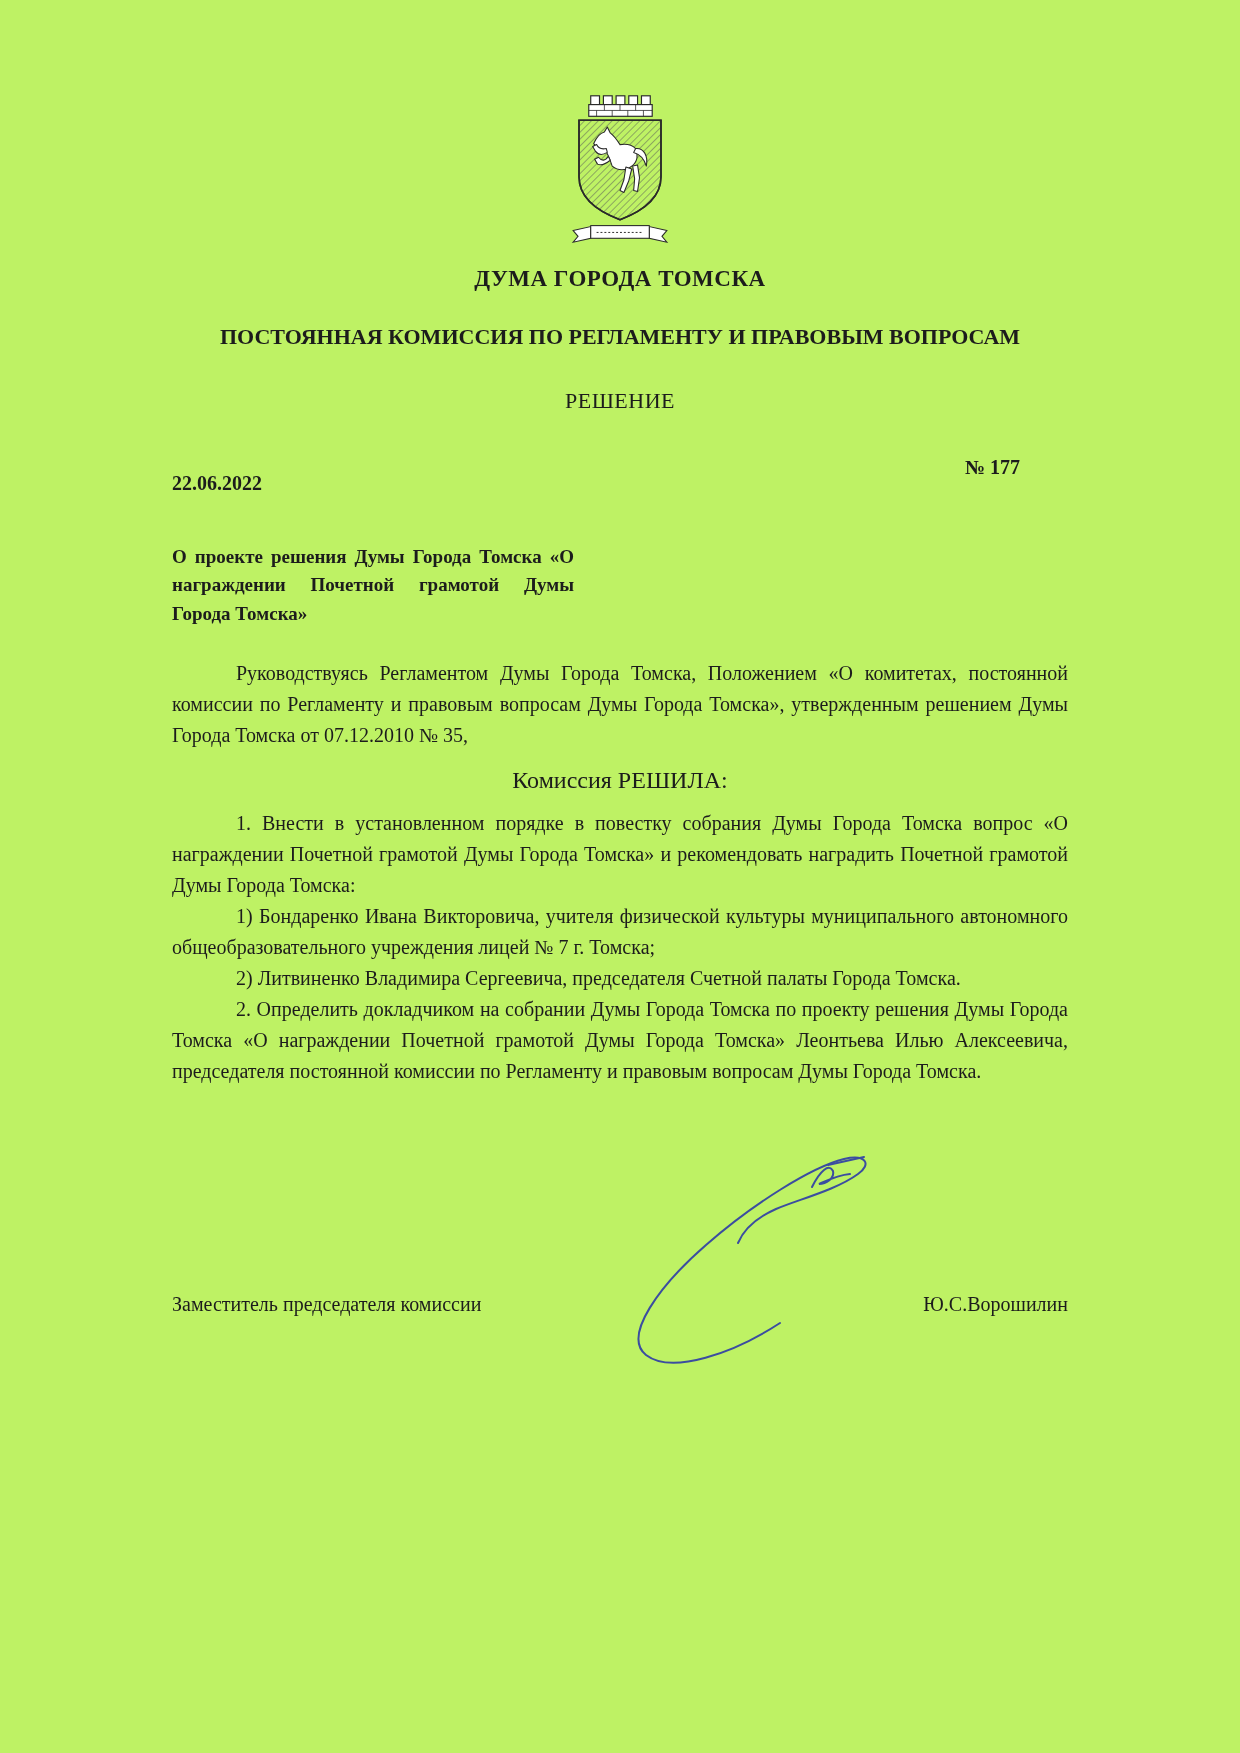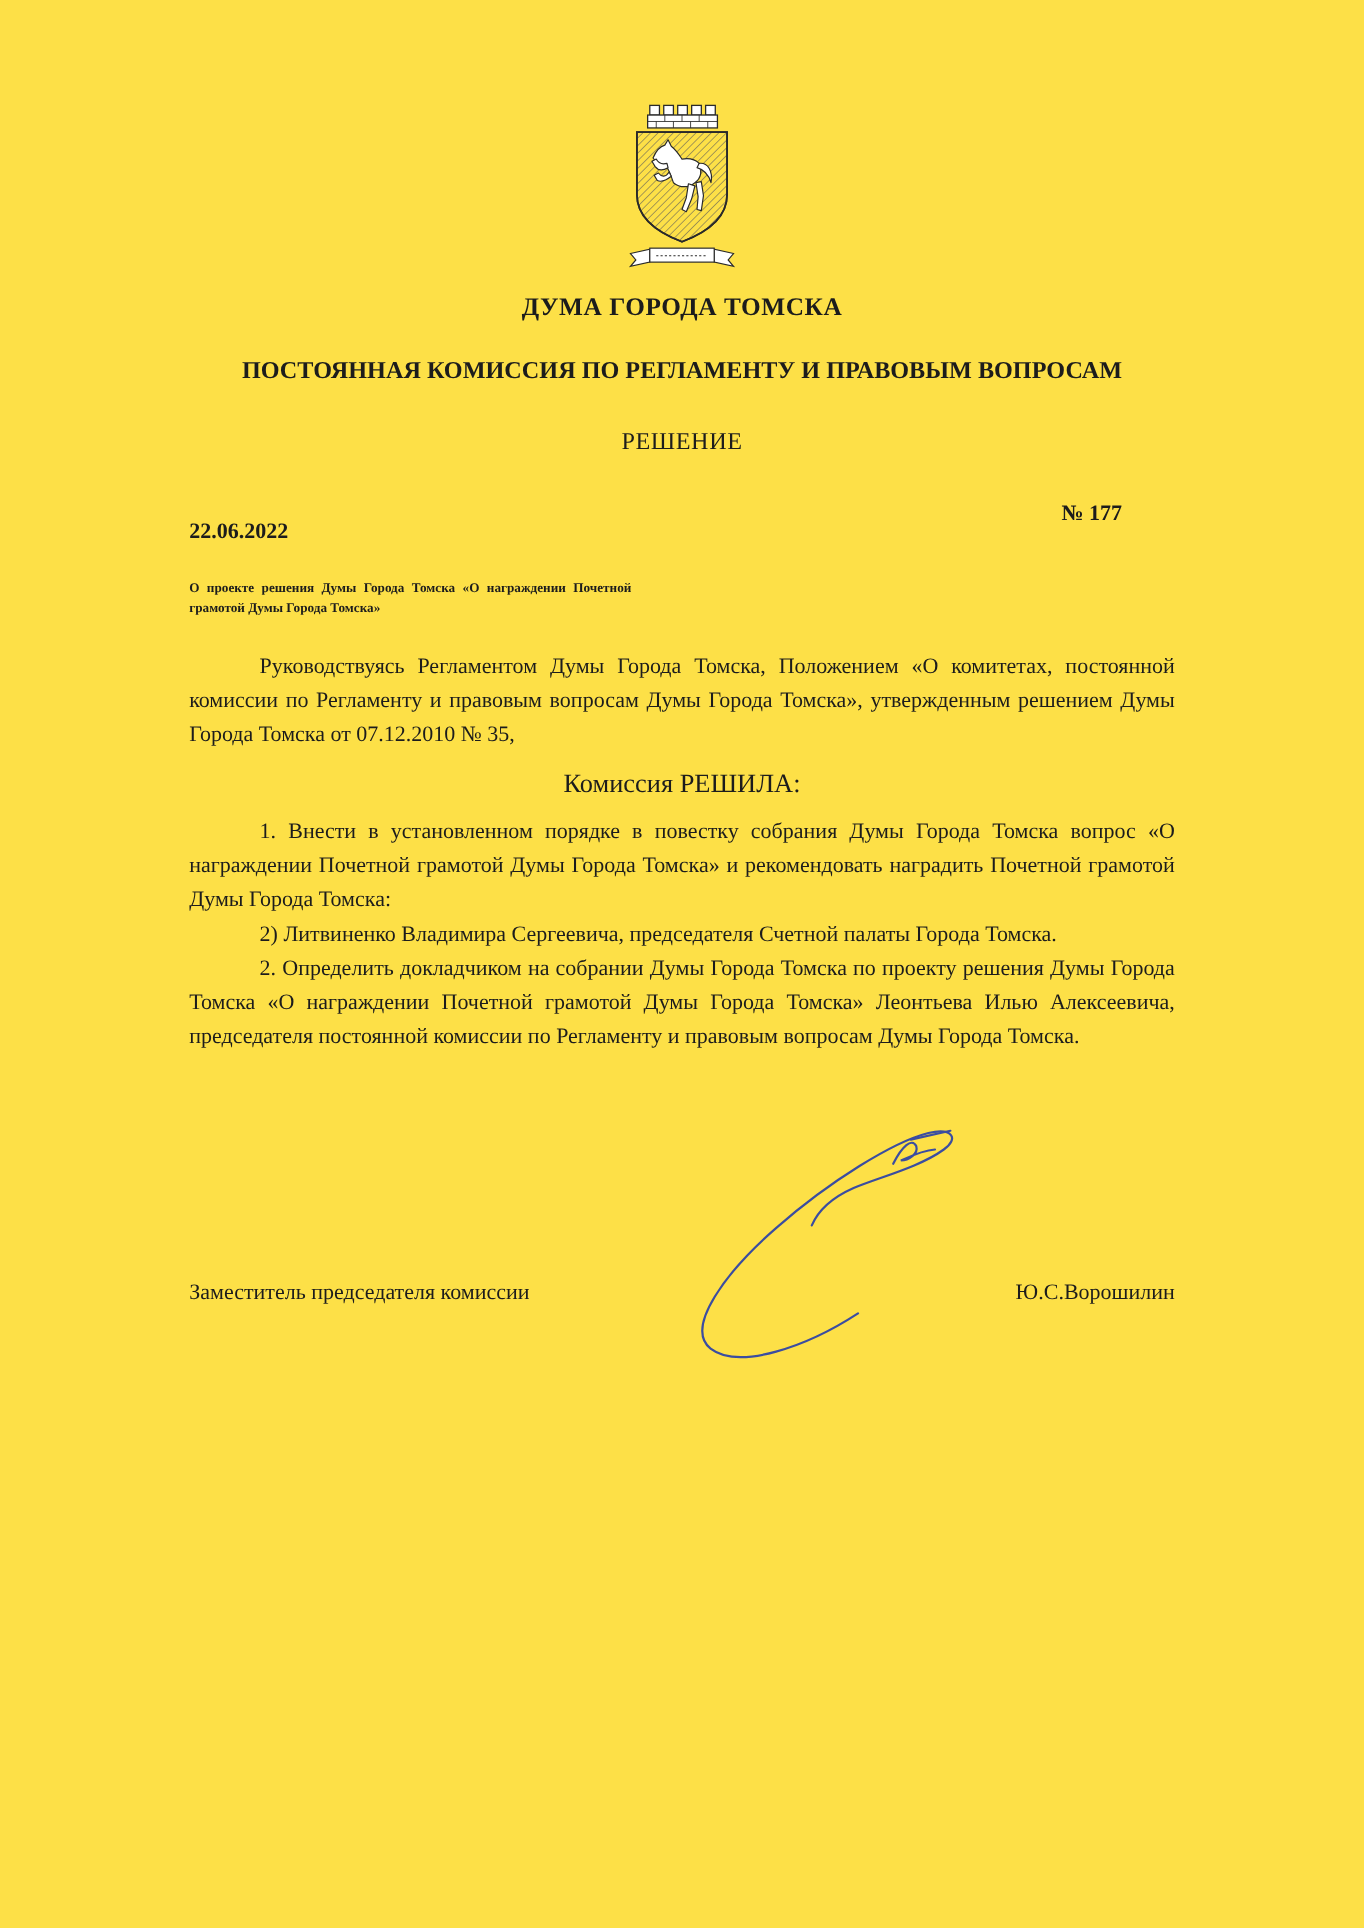--- a/index.html
+++ b/index.html
@@ -5,21 +5,21 @@
   html, body {
     margin: 0;
     padding: 0;
     background: #ffffff;
   }
   .page {
     position: relative;
     width: 1240px;
     height: 1753px;
     margin: 0 auto;
-    background: #fde047;
+    background: #bef264;
     font-family: "Liberation Serif", "DejaVu Serif", serif;
     color: #1c1c1c;
     overflow: hidden;
   }
   .content {
     position: relative;
     padding: 0 172px;
   }
   .emblem-wrap {
     text-align: center;
@@ -55,23 +55,23 @@
     margin-top: 58px;
     font-size: 20px;
     font-weight: bold;
   }
   .meta-number {
     position: relative;
     top: -16px;
     margin-right: 48px;
   }
   .subject {
-    margin: 30px 0 0 0;
+    margin: 48px 0 0 0;
     width: 402px;
-    font-size: 12px;
+    font-size: 19px;
     font-weight: bold;
     line-height: 1.5;
     text-align: justify;
   }
   .body-par {
     margin: 0;
     font-size: 20px;
     line-height: 1.55;
     text-align: justify;
     text-indent: 64px;
@@ -176,20 +176,21 @@
       <span class="meta-number">№ 177</span>
     </div>
 
     <p class="subject">О проекте решения Думы Города Томска «О награждении Почетной грамотой Думы Города Томска»</p>
 
     <p class="body-par preamble">Руководствуясь Регламентом Думы Города Томска, Положением «О комитетах, постоянной комиссии по Регламенту и правовым вопросам Думы Города Томска», утвержденным решением Думы Города Томска от 07.12.2010 № 35,</p>
 
     <p class="resolved">Комиссия РЕШИЛА:</p>
 
     <p class="body-par">1. Внести в установленном порядке в повестку собрания Думы Города Томска вопрос «О награждении Почетной грамотой Думы Города Томска» и рекомендовать наградить Почетной грамотой Думы Города Томска:</p>
+    <p class="body-par">1) Бондаренко Ивана Викторовича, учителя физической культуры муниципального автономного общеобразовательного учреждения лицей № 7 г. Томска;</p>
     <p class="body-par">2) Литвиненко Владимира Сергеевича, председателя Счетной палаты Города Томска.</p>
     <p class="body-par">2. Определить докладчиком на собрании Думы Города Томска по проекту решения Думы Города Томска «О награждении Почетной грамотой Думы Города Томска» Леонтьева Илью Алексеевича, председателя постоянной комиссии по Регламенту и правовым вопросам Думы Города Томска.</p>
 
     <div class="sign-block">
       <svg class="signature-svg" width="340" height="250" viewBox="0 0 340 250" xmlns="http://www.w3.org/2000/svg">
         <g fill="none" stroke="#3b4da0" stroke-width="2" stroke-linecap="round">
           <path d="M208 190
                    C162 220 100 242 74 222
                    C50 203 88 152 134 112
                    C182 70 240 34 272 26

